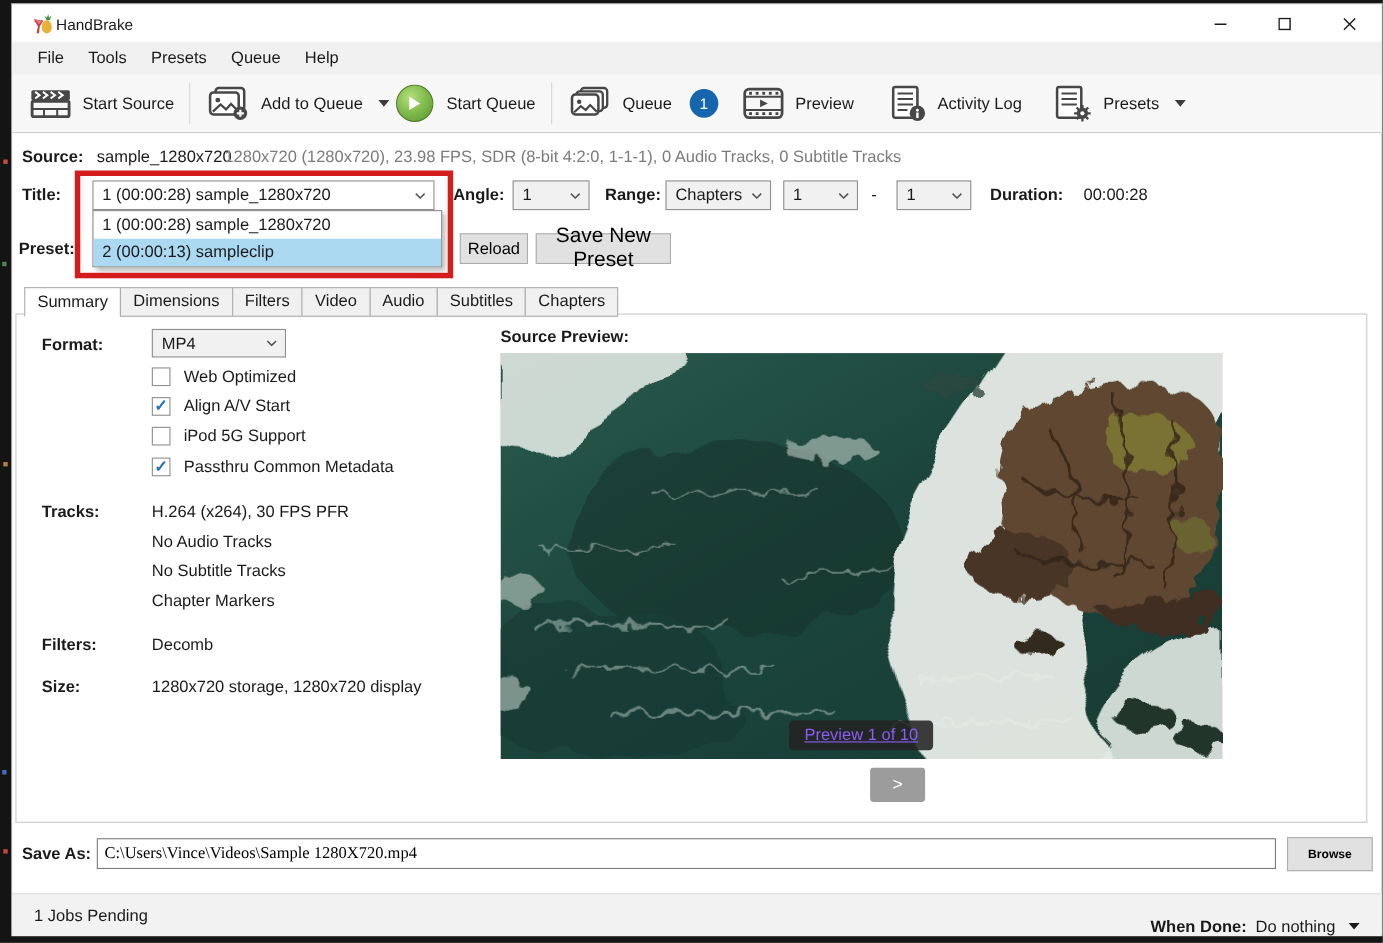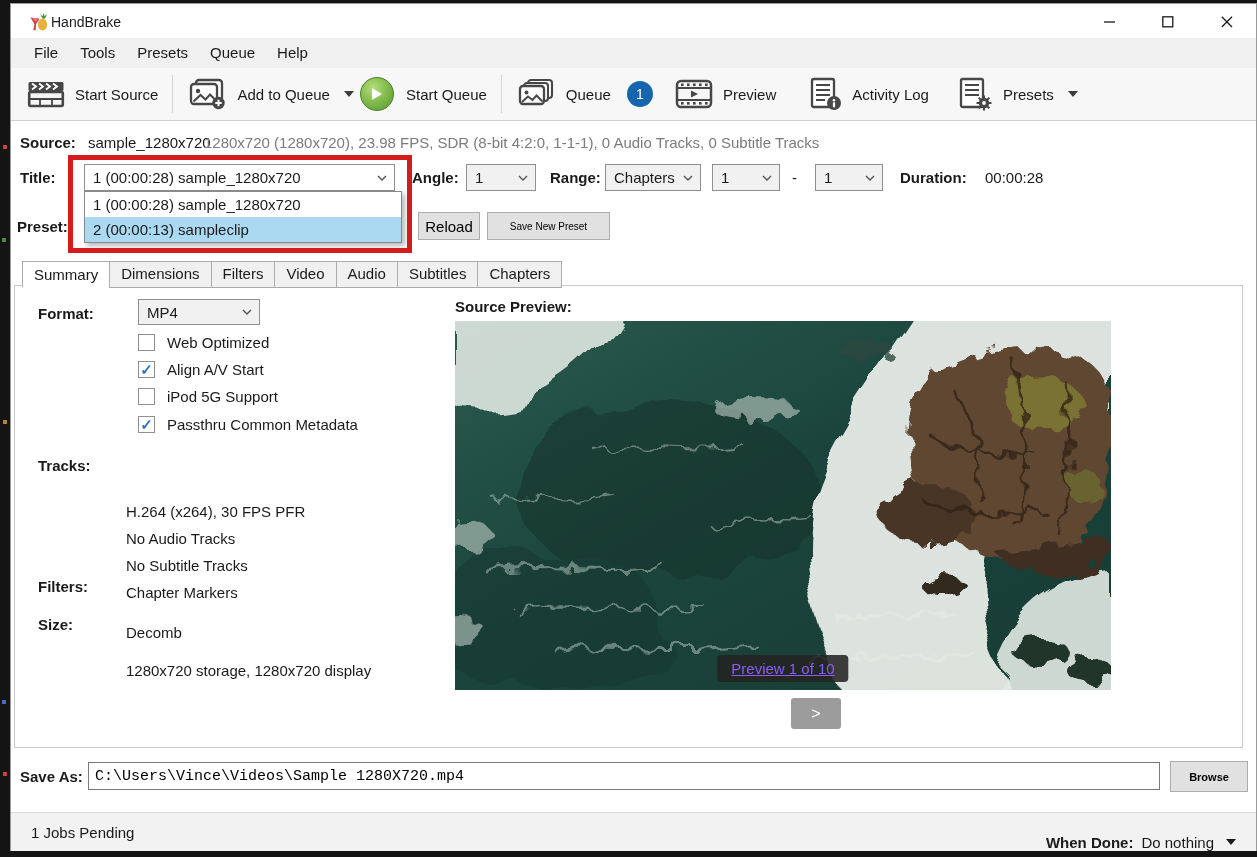--- a/index.html
+++ b/index.html
@@ -51,27 +51,27 @@
   
   .tabs { position:absolute; left:22px; top:261px; display:flex; z-index:3; }
   .tab { border:1px solid #acacac; background:#f0f0f0; padding:3px 11px 4px; margin-right:-1px; }
   .tab.active { background:#fff; border-bottom:1px solid #fff; padding-top:4px; }
 
   .panel { position:absolute; left:14px; top:285px; width:1229px; height:463px; border:1px solid #c9c9c9; background:#fff; z-index:1; }
 
   .cb-row { position:absolute; left:138px; display:flex; align-items:center; gap:12px; z-index:2; }
   .cb-box { width:17px; height:17px; border:1px solid #8f8f8f; background:#fff; display:flex; align-items:center; justify-content:center; color:#2471be; font-weight:bold; font-size:15px; line-height:1; }
 
-  .val { position:absolute; left:126px; z-index:2;margin-top:46px; }
+  .val { position:absolute; left:138px; z-index:2; }
 
   .preview-wrap { position:absolute; left:455px; top:321px; width:656px; height:369px; z-index:2; }
   .preview-badge { position:absolute; left:50%; transform:translateX(-50%); bottom:8px; background:rgba(35,35,35,0.88); color:#8b5cf6; padding:5px 14px; border-radius:4px; white-space:nowrap;text-decoration:underline; }
   .next-btn { position:absolute; left:791px; top:698px; width:50px; height:31px; background:#9c9c9c; color:#fff; border:none; border-radius:3px; font-size:16px; z-index:2; }
 
-  .saveas-input { position:absolute; left:88px; top:762px; width:1072px; height:28px; border:1px solid #7a7a7a; padding:0 6px; font-size:15px; font-family:Liberation Mono, monospace; }
+  .saveas-input { position:absolute; left:88px; top:762px; width:1072px; height:28px; border:1px solid #7a7a7a; padding:0 6px; font-size:15px; font-family:Liberation Serif, serif; }
 
   .statusbar { position:absolute; left:11px; top:812px; width:1245px; height:39px; background:#f2f2f2; border-top:1px solid #dcdcdc; display:flex; align-items:center; justify-content:space-between; padding:0 20px; }
   .whendone { display:flex; align-items:center; gap:8px;margin-top:20px; }
 
   .z2 { z-index:2; }
 </style>
 </head>
 <body>
 
 <div class="screen">
@@ -253,21 +253,21 @@
 
   <div class="dropdown-list">
     <div class="dd-item">1 (00:00:28) sample_1280x720</div>
     <div class="dd-item selected">2 (00:00:13) sampleclip</div>
   </div>
 
   <div class="annotation-rect"></div>
 
   <span class="flabel" style="left:17px;top:218px">Preset:</span>
   <button class="btn" style="left:418px;top:212px;width:62px;height:28px;font-size:15px">Reload</button>
-  <button class="btn" style="left:487px;top:212px;width:123px;height:28px;font-size:10px">Save New Preset</button>
+  <button class="btn" style="left:487px;top:212px;width:123px;height:28px;font-size:19px">Save New Preset</button>
 
   <div class="tabs">
     <div class="tab active">Summary</div>
     <div class="tab">Dimensions</div>
     <div class="tab">Filters</div>
     <div class="tab">Video</div>
     <div class="tab">Audio</div>
     <div class="tab">Subtitles</div>
     <div class="tab">Chapters</div>
   </div>

